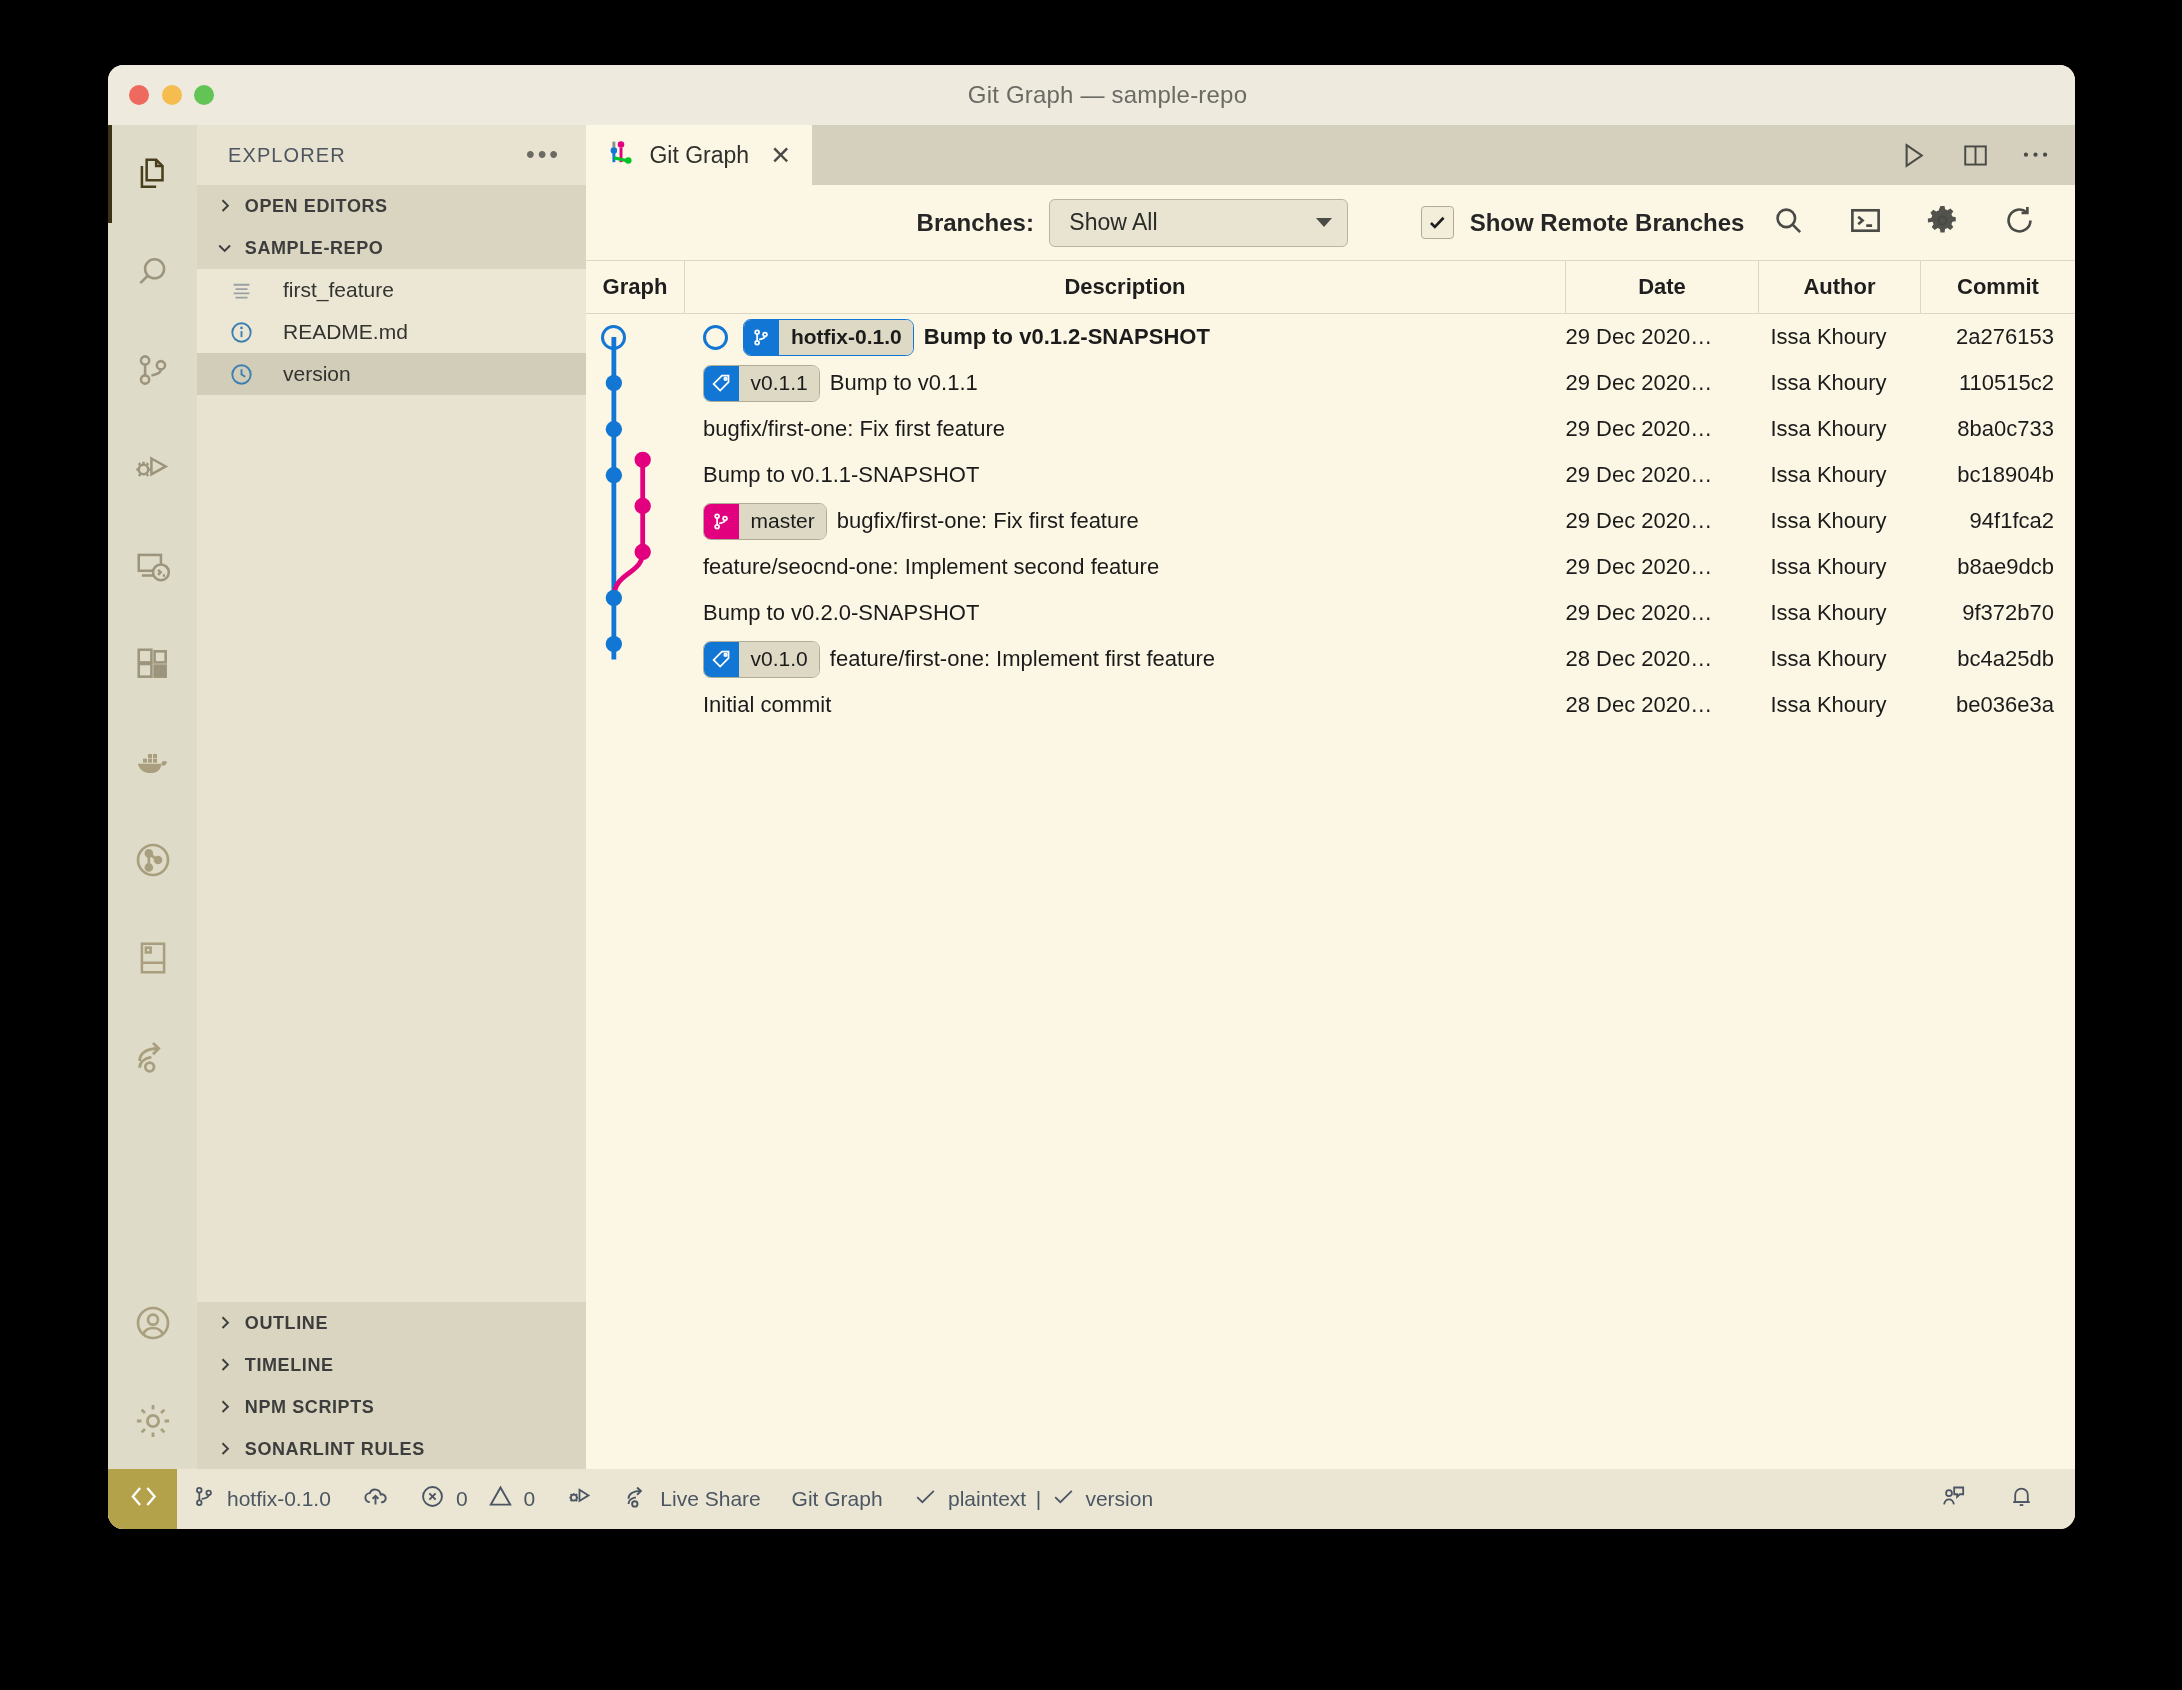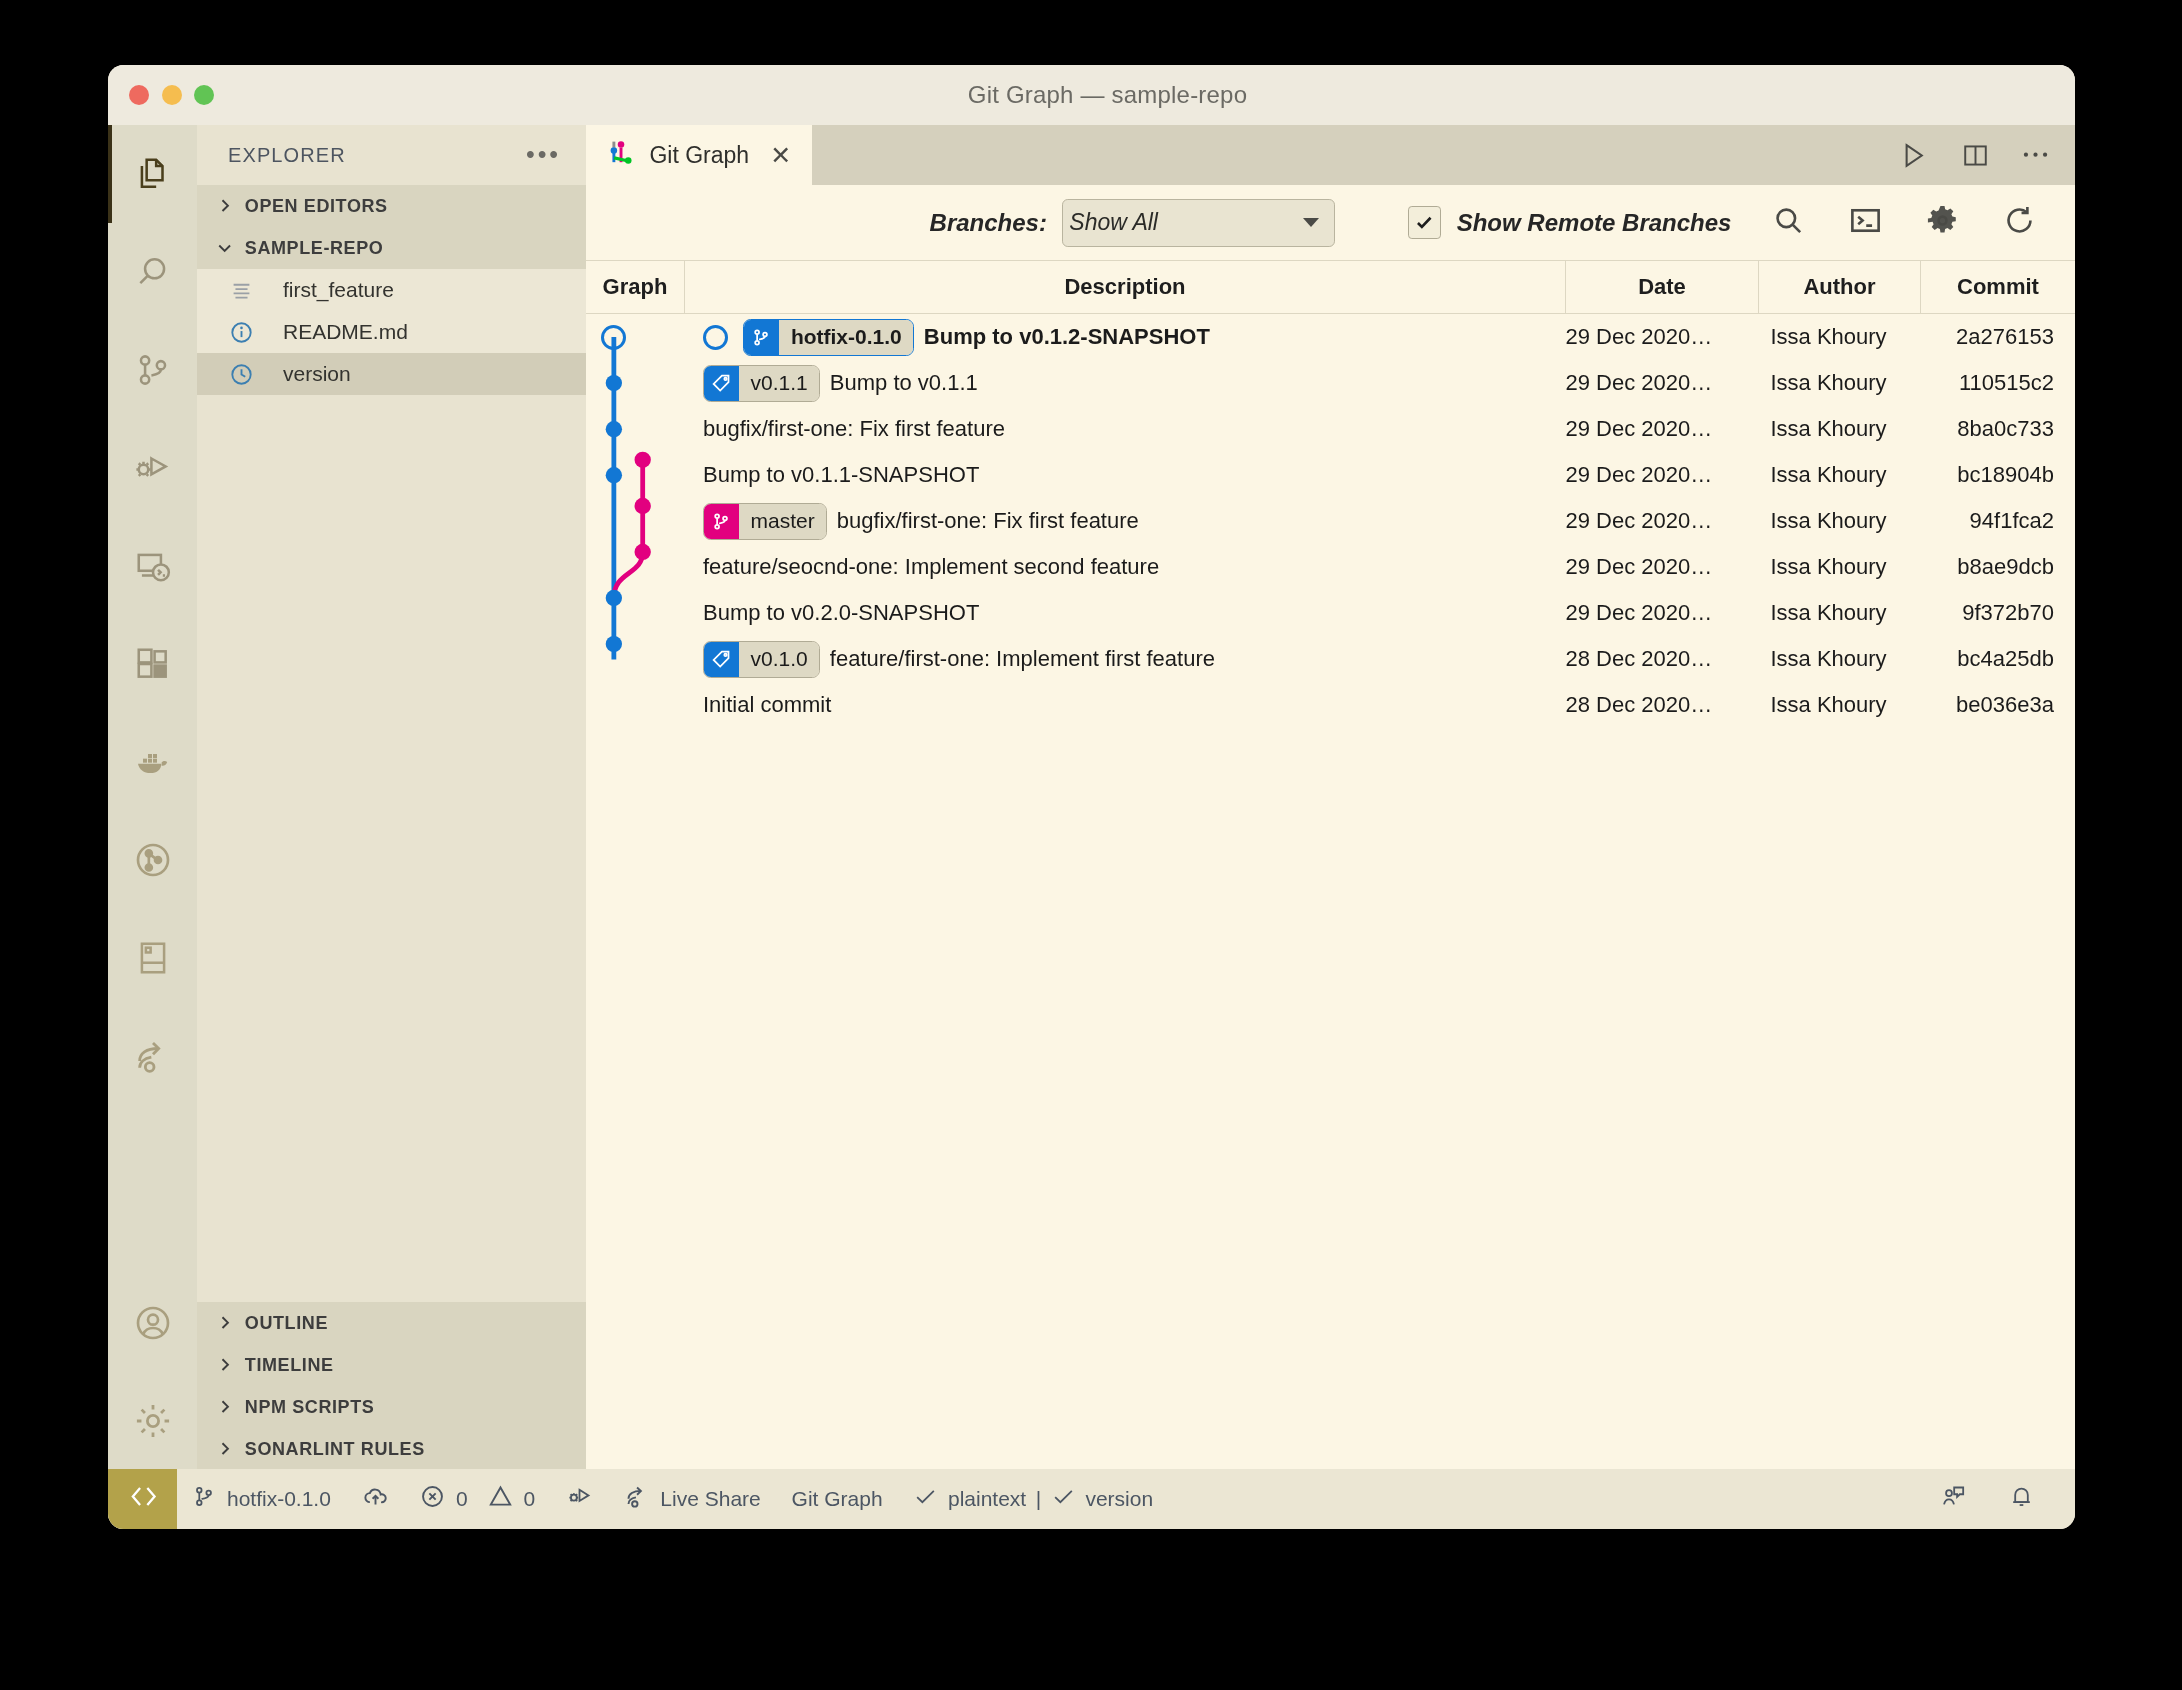--- a/index.html
+++ b/index.html
@@ -79,26 +79,26 @@
   #editor-actions .ea{display:flex;align-items:center;justify-content:center;}
 
   
   #gg{
     position:absolute;left:0;top:60px;right:0;bottom:0;background:#fcf6e4;
   }
   #gg-toolbar{
     height:75px;display:flex;align-items:center;position:relative;
   }
   #branches-group{
-    position:absolute;left:0;width:100%;display:flex;align-items:center;justify-content:center;gap:0;font-style:italic;
+    position:absolute;left:0;width:100%;display:flex;align-items:center;justify-content:center;gap:0;
   }
   #branches-label{font-weight:bold;font-size:24px;color:#262626;margin-right:15.4px;}
   #branches-select{
     width:259px;height:46px;border:1px solid #b9b49f;border-radius:5.8px;background:#e9e4d1;
-    display:flex;align-items:center;padding:0 6px;font-size:23px;color:#2b2b28;position:relative;
+    display:flex;align-items:center;padding:0 19px;font-size:23px;color:#2b2b28;position:relative;
   }
   #branches-select .caret{
     position:absolute;right:15.4px;width:0;height:0;border-left:8.6px solid transparent;
     border-right:8.6px solid transparent;border-top:9.6px solid #4a4a46;
   }
   #remote-group{
     display:flex;align-items:center;gap:15.4px;margin-left:73px;
   }
   #remote-check{
     width:31px;height:31px;border:1px solid #b0ab95;border-radius:3.8px;background:#f3eeda;

